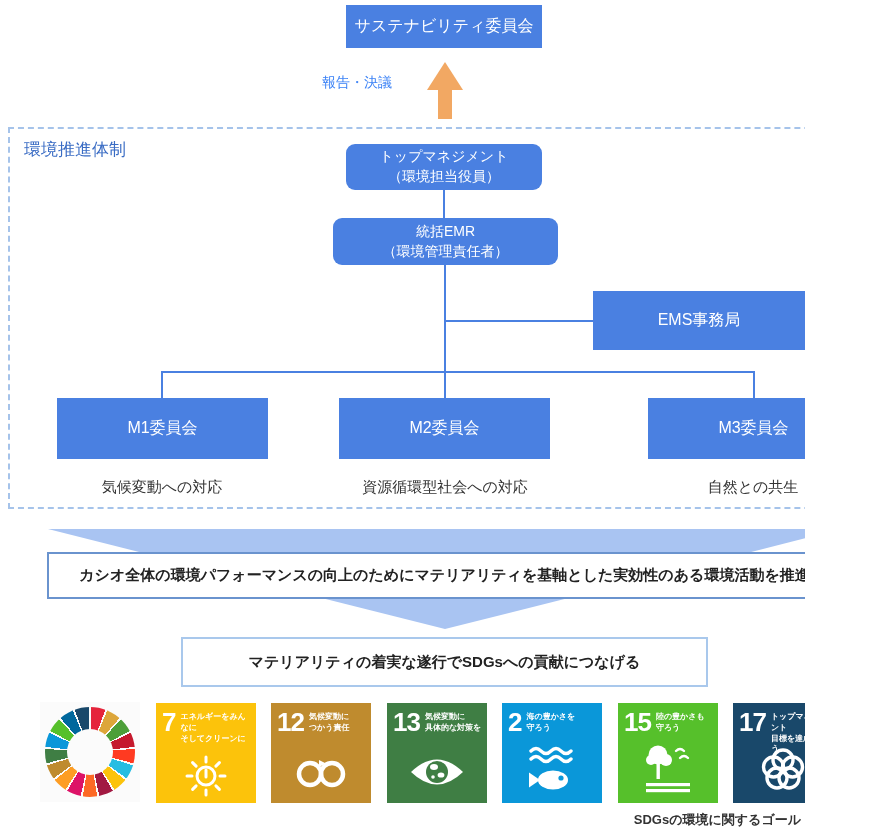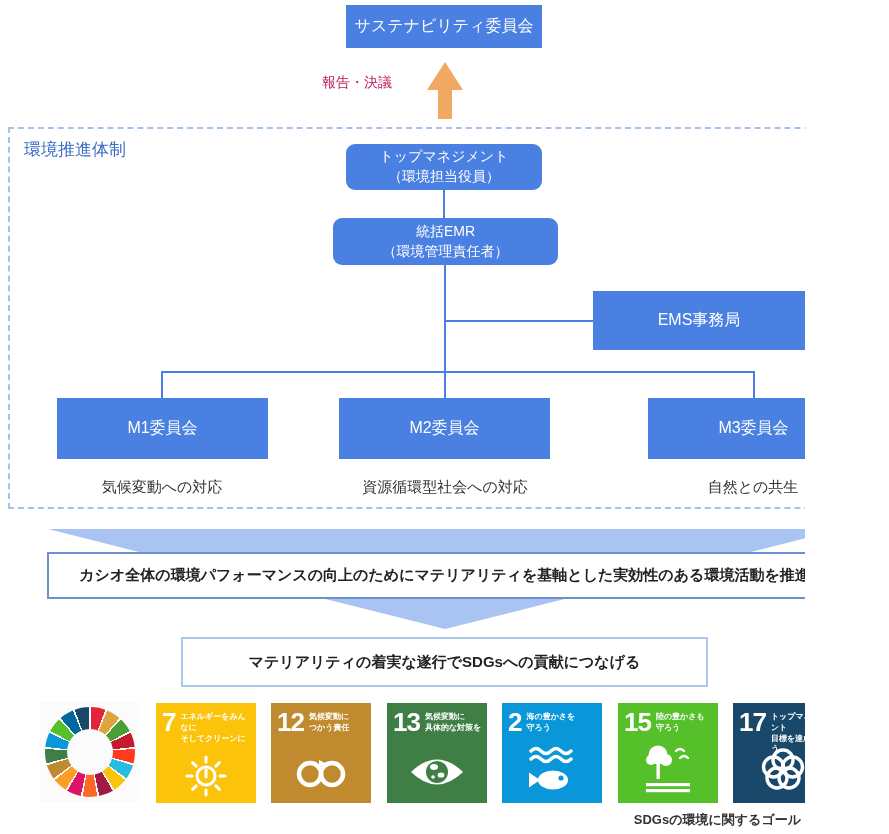--- a/index.html
+++ b/index.html
@@ -29,21 +29,21 @@
   .node-caption{
     position:absolute;width:320px;text-align:center;font-size:15px;color:#333;
   }
   
   .arrow-shaft{position:absolute;left:438px;top:88px;width:14px;height:31px;background:#f2a863;}
   .arrow-head{
     position:absolute;left:427px;top:62px;width:0;height:0;
     border-left:18px solid transparent;border-right:18px solid transparent;
     border-bottom:28px solid #f2a863;
   }
-  .report-label{position:absolute;left:322px;top:74px;font-size:14px;color:#be185d;}
+  .report-label{position:absolute;left:322px;top:74px;font-size:14px;color:#3b82f6;}
   
   .chevron{
     position:absolute;left:48px;top:529px;width:794px;height:100px;background:#a9c4f2;
     clip-path:polygon(0 0,100% 0,50% 100%);
   }
   .statement{
     position:absolute;background:#ffffff;display:flex;align-items:center;justify-content:center;
     text-align:center;font-size:15px;font-weight:bold;color:#222;box-sizing:border-box;
   }
   .statement.one{left:47px;top:552px;width:795px;height:47px;border:2px solid #6a93ce;}

